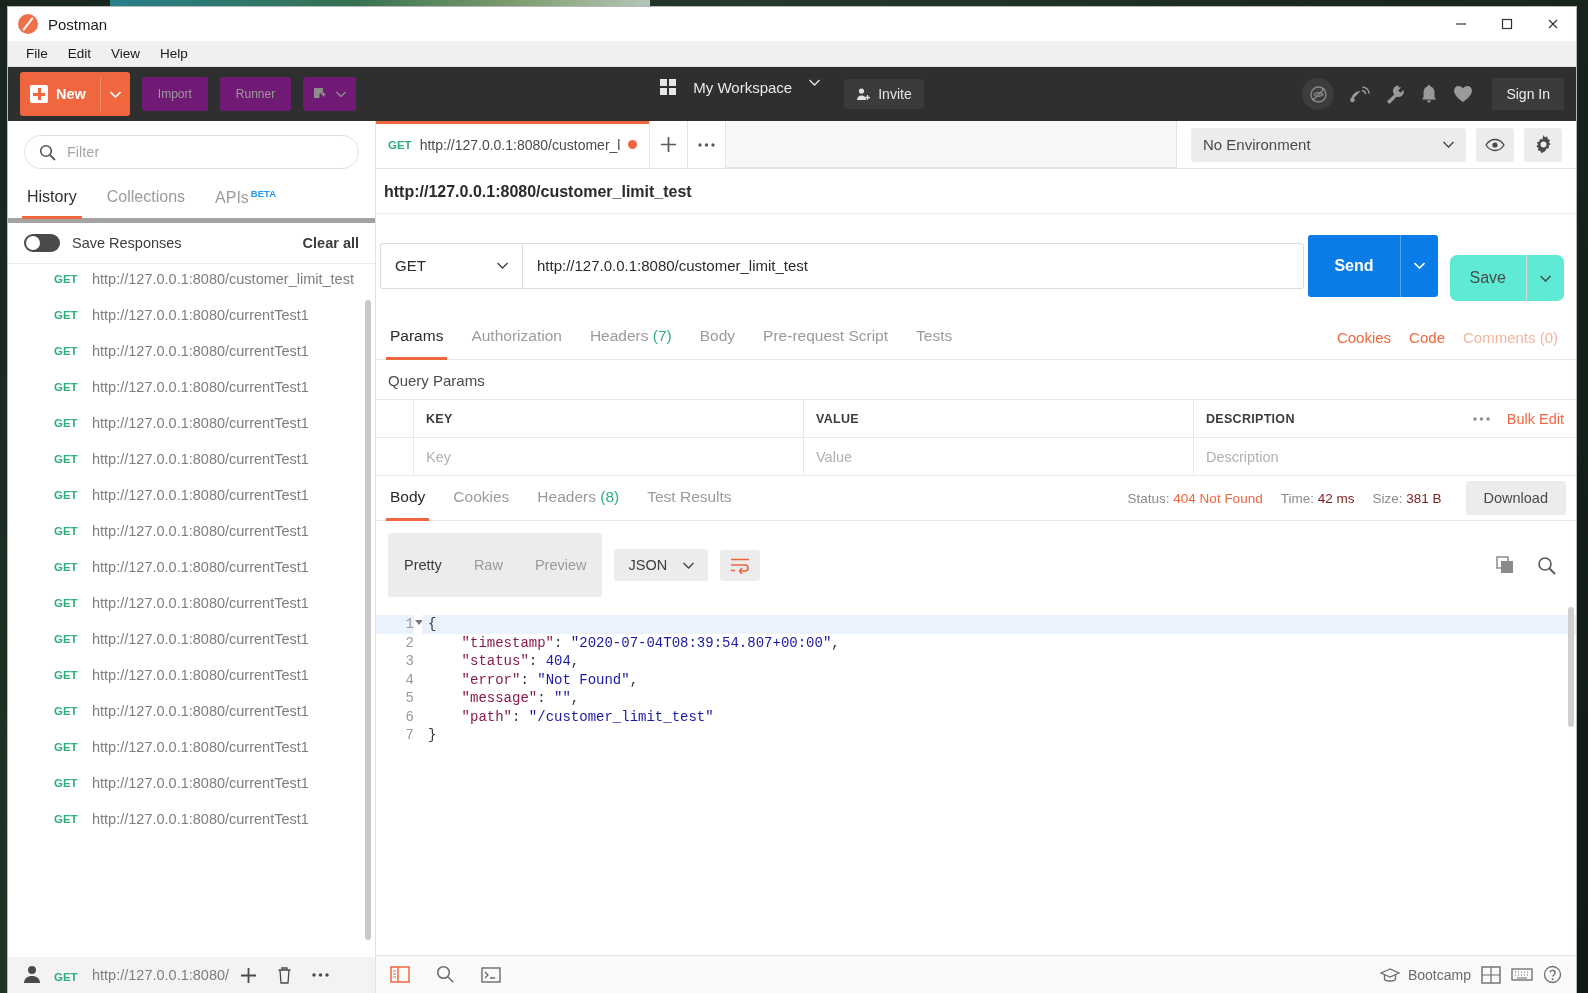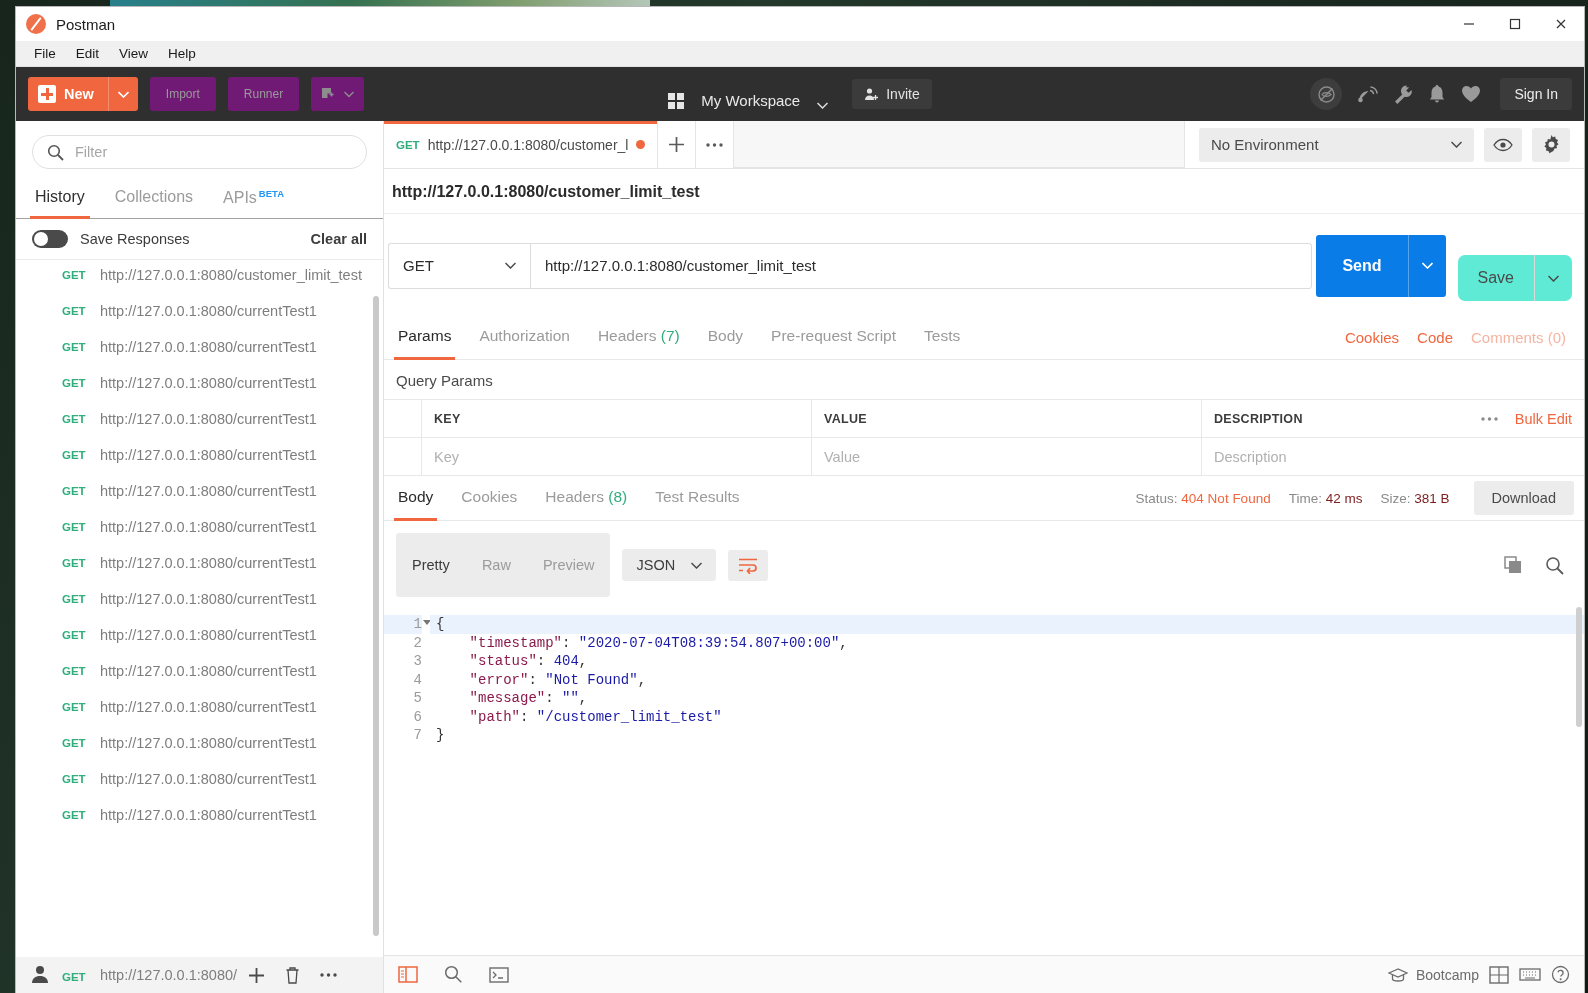--- a/index.html
+++ b/index.html
@@ -12,21 +12,21 @@
   .desktop-bg {
     position: absolute; inset: 0;
     background: linear-gradient(120deg,#17251d 0%,#24382b 35%,#1b2a21 60%,#0f1a14 100%);
   }
   .desktop-bg::after {
     content:""; position:absolute; left:110px; top:0; width:540px; height:10px;
     background: linear-gradient(90deg,#2a8f9e,#3a7d58 45%,#8fb07a 75%,#cfe0d2 100%);
     opacity:.85;
   }
   .win {
-    position: absolute; left: 16px; top: 7px; width: 1568px; height: 986px;
+    position: absolute; left: 8px; top: 7px; width: 1568px; height: 986px;
     background: #fff; display: flex; flex-direction: column;
     box-shadow: 0 0 0 1px #b8b8b8;
   }
   
   .titlebar {
     height: 34px; background:#fff; display:flex; align-items:center;
     flex:0 0 34px;
   }
   .pm-logo {
     width:20px;height:20px;border-radius:50%;margin-left:10px;
@@ -48,21 +48,21 @@
     height:26px; background:#f0f0f0; display:flex; align-items:center;
     border-bottom:1px solid #e2e2e2; flex:0 0 26px; padding-left:8px;
   }
   .menubar span{ font-size:13.5px; color:#1a1a1a; padding:0 10px; line-height:26px;}
   
   .appheader{
     height:54px; background:#2f2f2f; display:flex; align-items:center;
     flex:0 0 54px; padding:0 12px; position:relative;
   }
   .btn-new{
-    display:flex; align-items:center; height:34px; background:#f0663f; border-radius:3px;
+    display:flex; align-items:center; height:44px; background:#f0663f; border-radius:3px;
     overflow:hidden; margin-right:12px;
   }
   .btn-new .plus{
     width:18px;height:18px;background:#fff;border-radius:2px;margin:0 8px 0 10px;
     position:relative; flex:0 0 18px;
   }
   .btn-new .plus::before,.btn-new .plus::after{
     content:"";position:absolute;background:#f0663f;
   }
   .btn-new .plus::before{left:7.5px;top:3px;width:3px;height:12px;}
@@ -72,21 +72,21 @@
     width:30px;height:34px;display:flex;align-items:center;justify-content:center;
     border-left:1px solid rgba(255,255,255,.25);
   }
   .hbtn{
     height:34px; background:#701a75; border-radius:3px; color:#9a9a9a;
     font-size:12px; display:flex;align-items:center;justify-content:center;
     padding:0 16px; margin-right:12px;
   }
   .hbtn.icon-only{ padding:0 10px; }
   .hdr-center{
-    position:absolute; left:0; right:0; display:flex; align-items:flex-end;
+    position:absolute; left:0; right:0; display:flex; align-items:flex-start;
     justify-content:center; pointer-events:none;gap:8px;
   }
   .hdr-center > *{ pointer-events:auto; }
   .ws-grid{ width:16px;height:16px;display:grid;grid-template-columns:7px 7px;
             grid-template-rows:7px 7px; gap:2px; margin-right:9px;}
   .ws-grid i{ background:#e6e6e6; display:block; }
   .ws-name{ color:#e9e9e9; font-size:15px; }
   .ws-caret{ margin-left:9px; }
   .invite{
     display:flex;align-items:center;height:30px;background:#3b3b3b;border-radius:3px;
@@ -107,21 +107,21 @@
   .sidebar{
     width:368px; flex:0 0 368px; border-right:1px solid #e1e1e1;
     display:flex; flex-direction:column; background:#fff; min-height:0;
   }
   .filter-wrap{ padding:14px 16px 10px; }
   .filter{
     height:34px;border:1px solid #e0e0e0;border-radius:17px;display:flex;
     align-items:center;padding:0 14px; gap:11px;
   }
   .filter .ph{ color:#a6a6a6;font-size:14.5px; }
-  .tabs-row{ display:flex; border-bottom:1px solid #a3a3a3; padding:0 4px; }
+  .tabs-row{ display:flex; border-bottom:5px solid #a3a3a3; padding:0 4px; }
   .stab{
     padding:9px 15px 11px; font-size:16px; color:#9b9b9b; position:relative;
   }
   .stab.active{ color:#2f2f2f; }
   .stab.active::after{
     content:""; position:absolute;left:10px;right:10px;bottom:-1px;height:3px;background:#f0663f;
   }
   .beta{ font-size:9.5px; color:#2196f3; vertical-align:super; font-weight:bold; margin-left:2px;}
   .saverow{
     display:flex;align-items:center;padding:11px 16px;border-bottom:1px solid #ebebeb;

